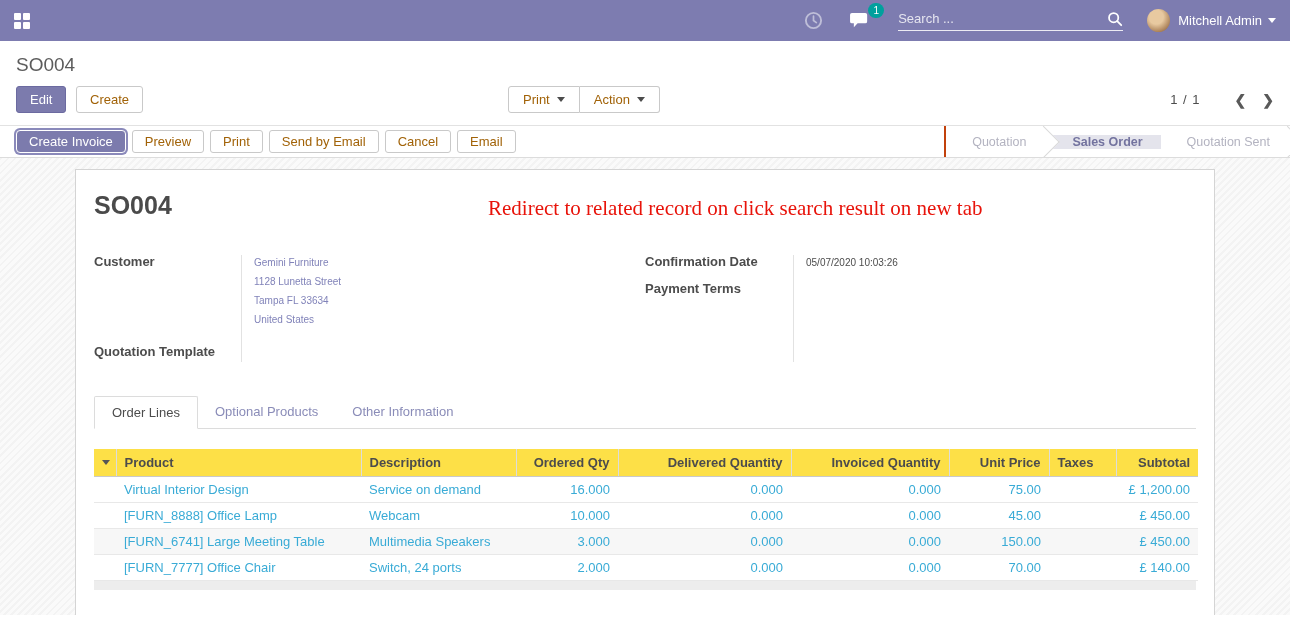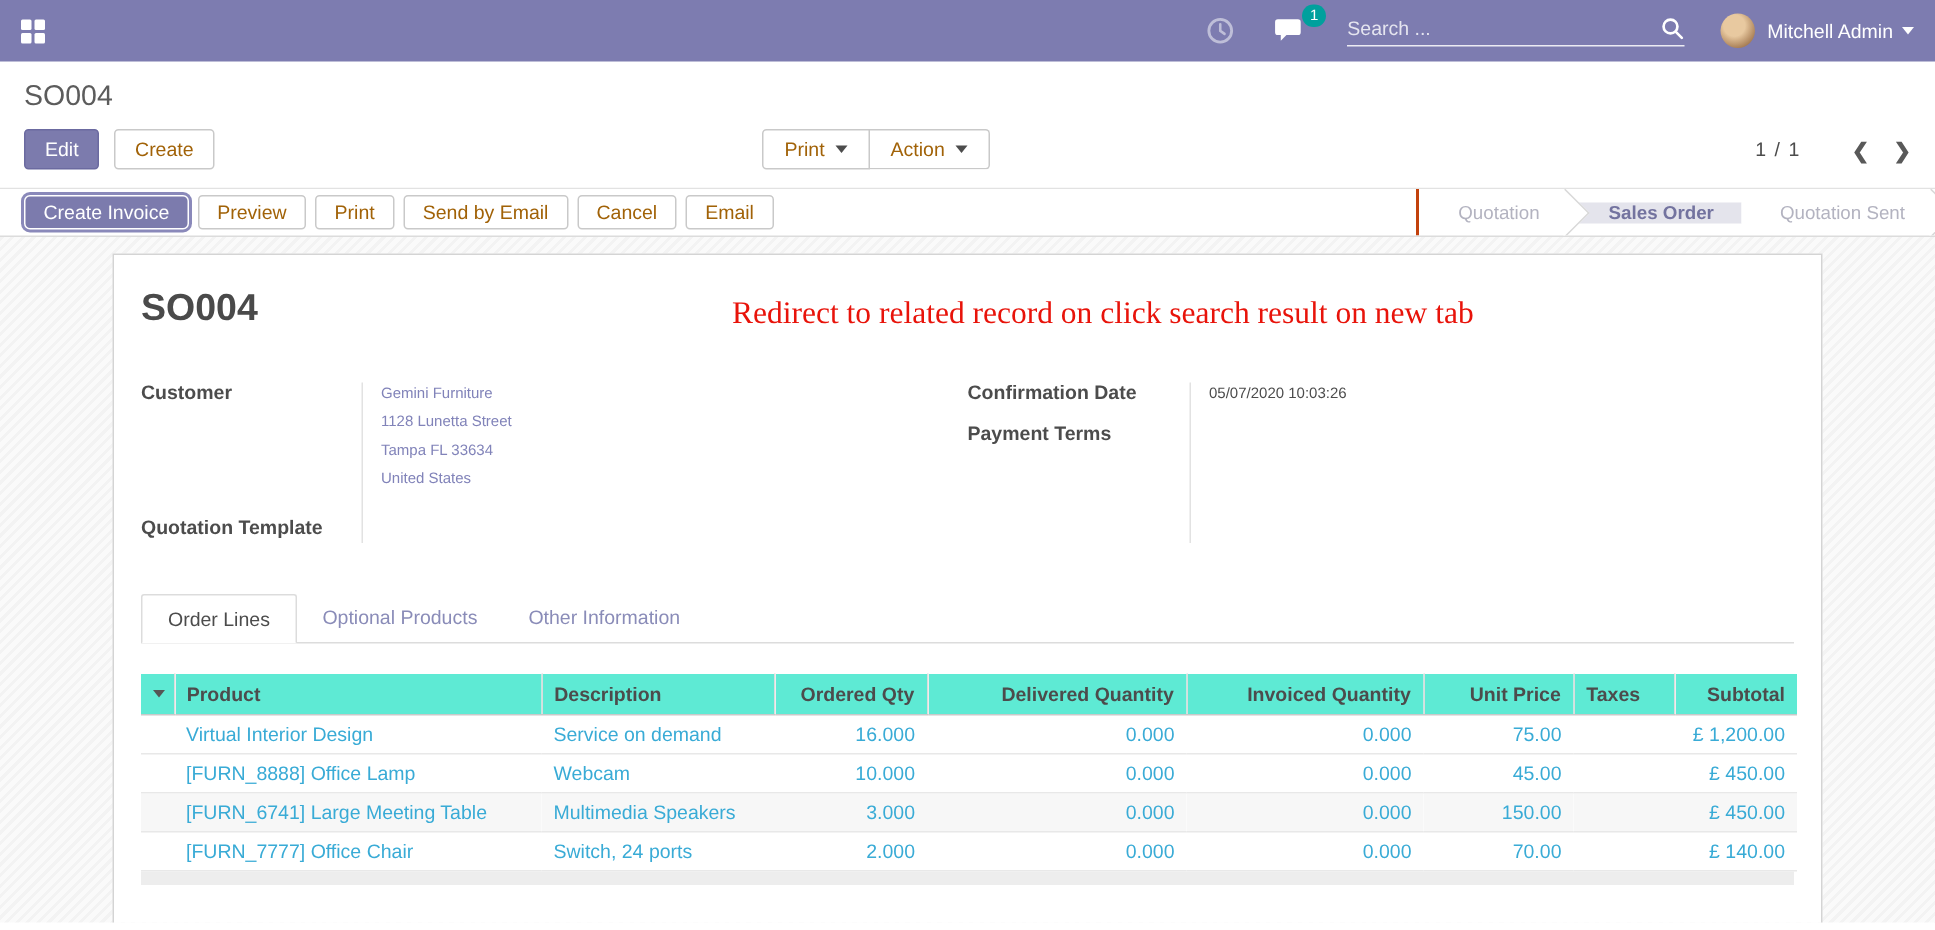--- a/index.html
+++ b/index.html
@@ -68,21 +68,21 @@
   .mt12 { margin-top:14px; }
   .field-group.right .field-row { margin-bottom:8px; }
 
   
   .tabs { margin-top:32px; border-bottom:1px solid #dcdcdc; display:flex; }
   .tab { padding:8px 17px; font-size:13px; color:#8a8cb8; cursor:pointer; margin-bottom:-1px; }
   .tab.active { background:#fff; border:1px solid #dcdcdc; border-bottom:1px solid #fff; border-radius:2px 2px 0 0; color:#4c4c4c; }
 
   
   .ol-table { width:100%; border-collapse:collapse; table-layout:fixed; margin-top:20px; font-size:13px; }
-  .ol-table th { background:#5eead4; font-weight:bold; color:#4c4c4c; padding:6px 8px; text-align:left; border-bottom:1px solid #c9c9c9; border-left:1px solid #dcdcdc; white-space:nowrap; overflow:hidden; }
+  .ol-table th { background:#fde047; font-weight:bold; color:#4c4c4c; padding:6px 8px; text-align:left; border-bottom:1px solid #c9c9c9; border-left:1px solid #dcdcdc; white-space:nowrap; overflow:hidden; }
   .ol-table th:first-child { border-left:none; }
   .ol-table th.num, .ol-table td.num { text-align:right; }
   .ol-table td { padding:5px 8px; color:#39abd6; border-bottom:1px solid #e8e8e8; white-space:nowrap; overflow:hidden; cursor:pointer; }
   .ol-table tr.alt td { background:#f7f7f7; }
   .th-caret { display:inline-block; width:0; height:0; border:4px solid transparent; border-top:5px solid #555; transform:translateY(2px); cursor:pointer; }
   .table-footer-strip { height:9px; background:#ededed; }
 </style>
 </head>
 <body>
 

